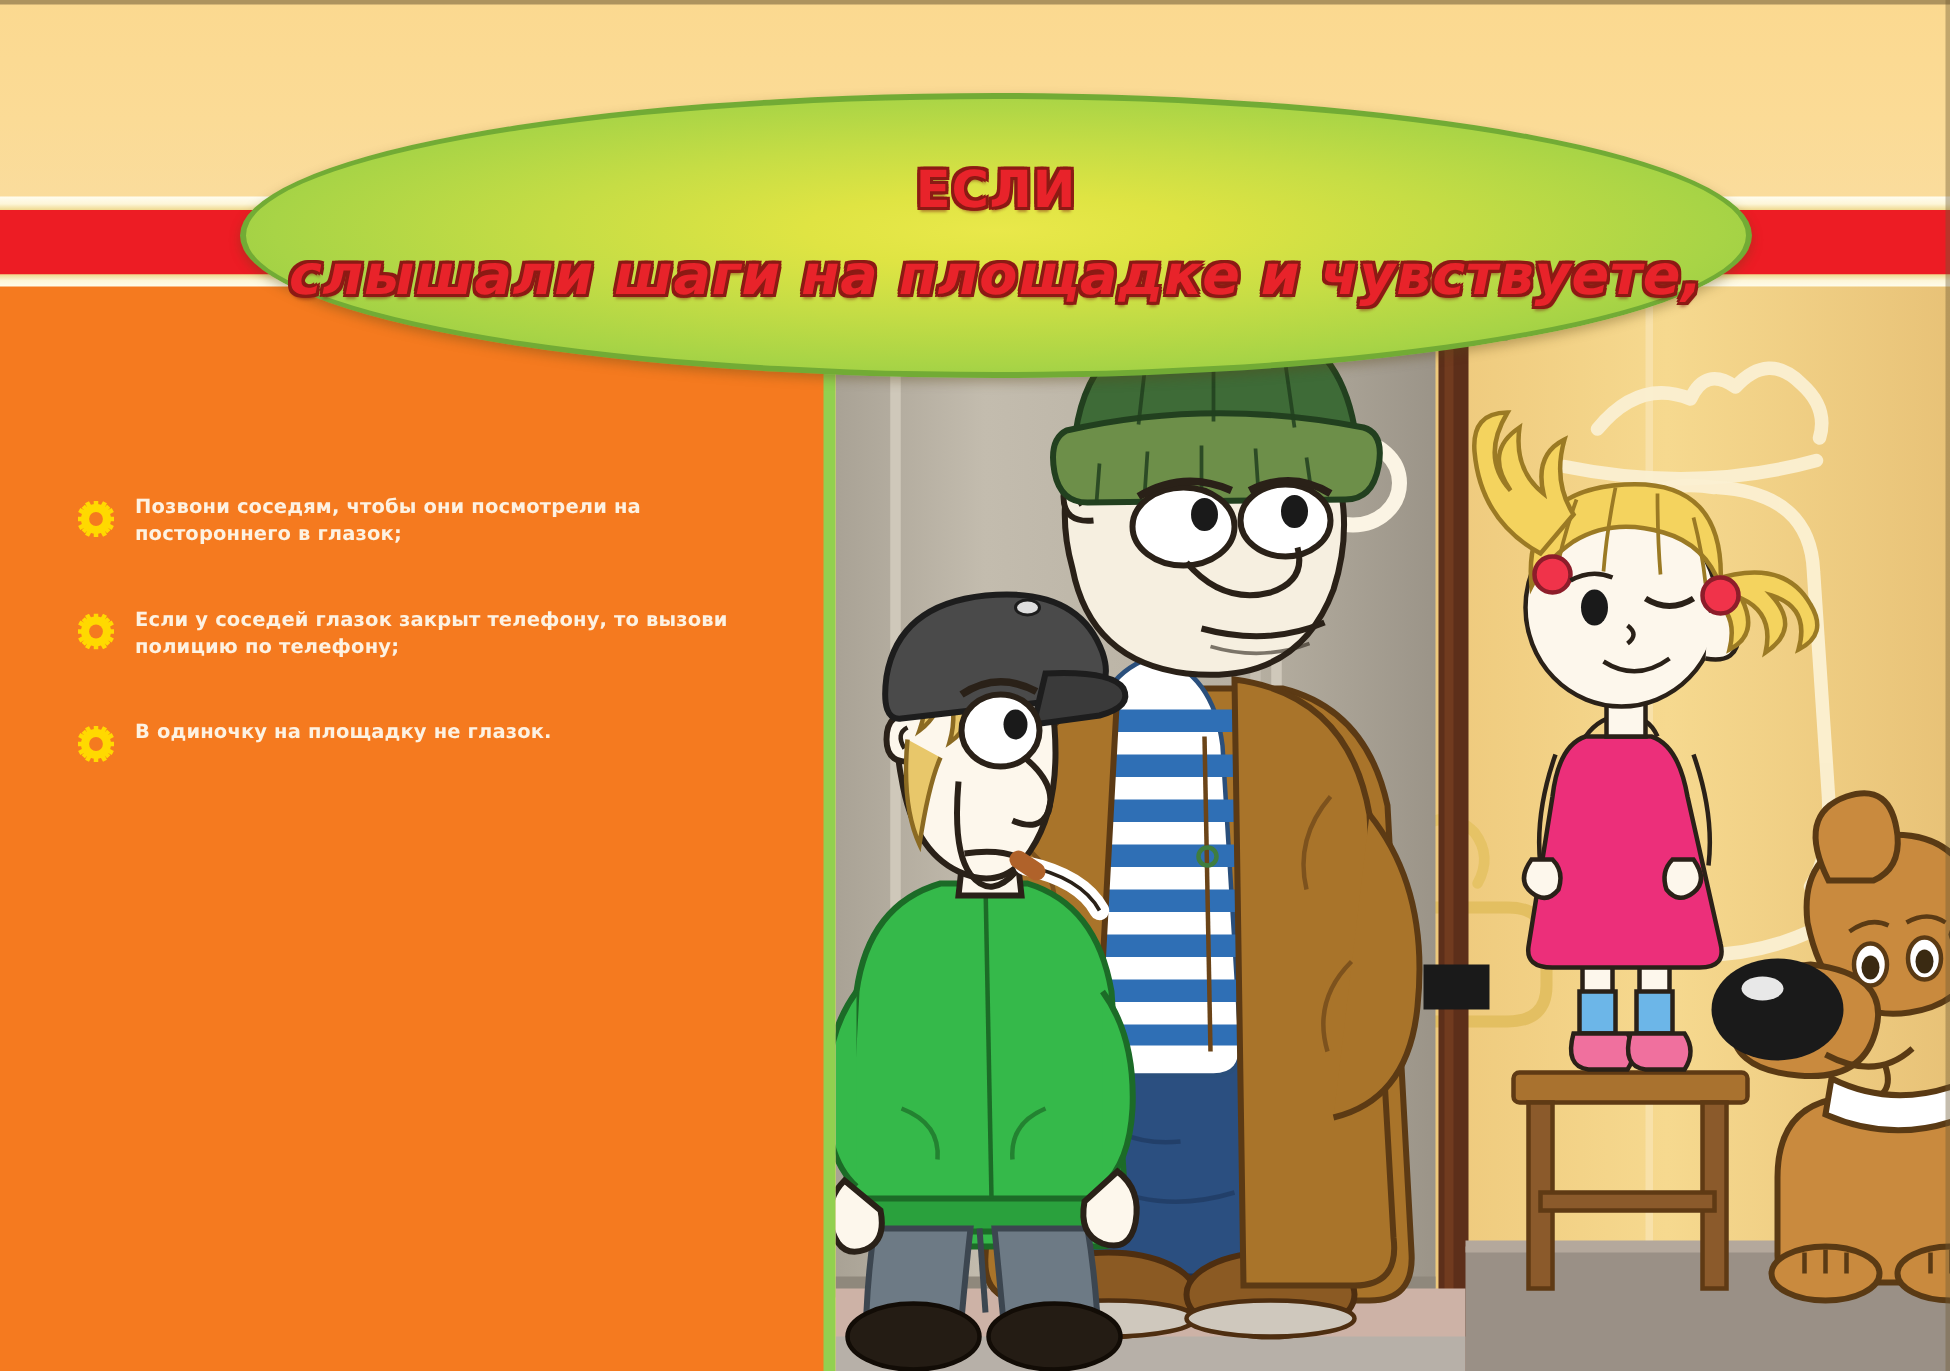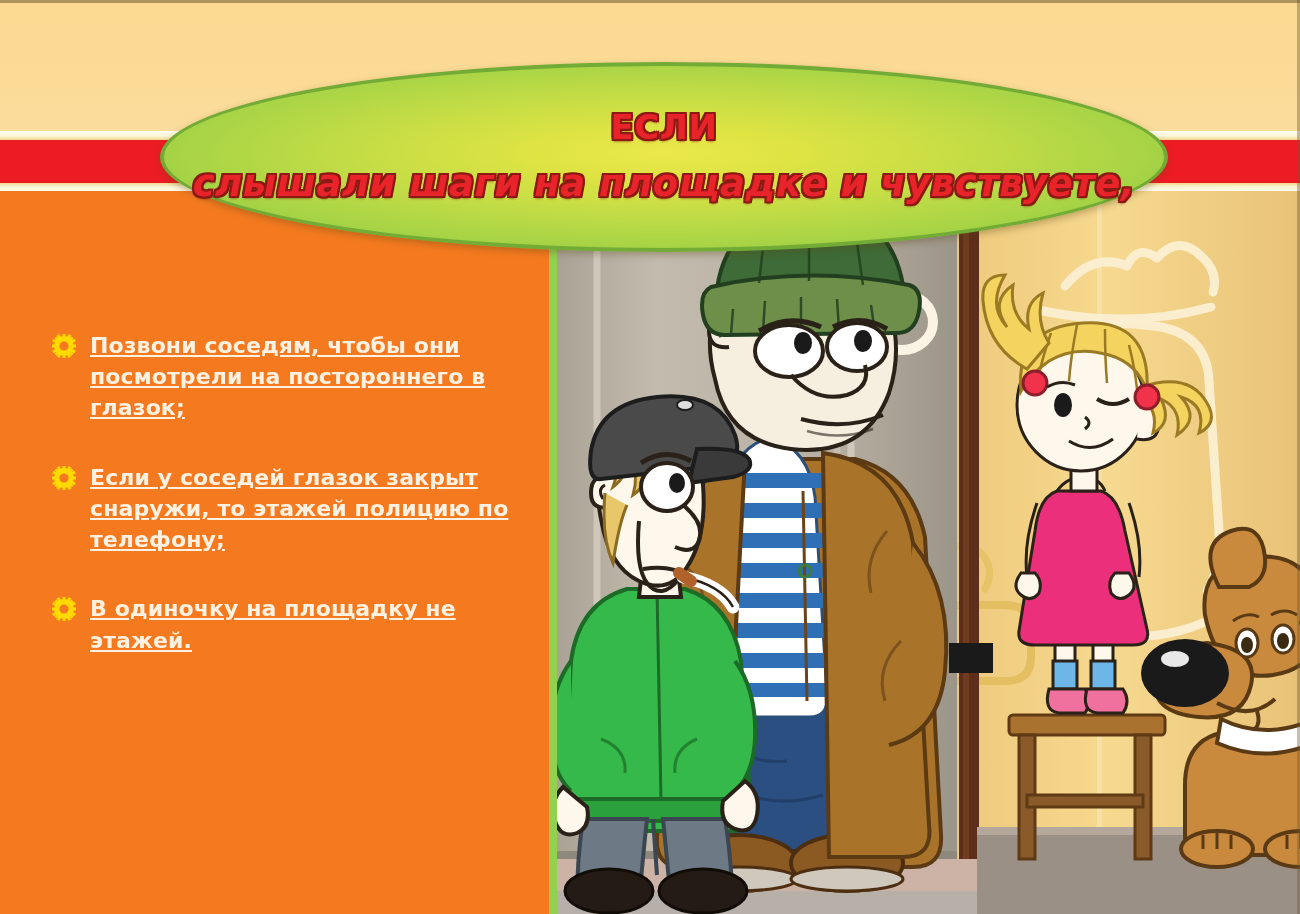--- a/index.html
+++ b/index.html
@@ -94,24 +94,23 @@
   }
   .bullet-icon{
     flex:0 0 auto;width:24px;height:24px;margin-right:14px;margin-top:4px;
     position:relative;
   }
   .bullet-icon svg{display:block;}
   .bullet-text{
     color:#fdf2e2;
     font-family:"DejaVu Sans",sans-serif;
     font-weight:bold;
-    font-size:22px;
+    font-size:13px;
     line-height:1.42;
     letter-spacing:.1px;
-    text-decoration:underline;
   }
 
   
   .illus-svg{position:absolute;left:0;top:0;}
 </style>
 </head>
 <body>
 
 <div id="poster">
 
@@ -427,37 +426,37 @@
           <g fill="#ffd900">
             <circle cx="12" cy="12" r="10"></circle>
             <g stroke="#ffd900" stroke-width="3">
               <path d="M12 0 L12 24 M0 12 L24 12 M3.5 3.5 L20.5 20.5 M20.5 3.5 L3.5 20.5"></path>
               <path d="M6 0.8 L18 23.2 M18 0.8 L6 23.2 M0.8 6 L23.2 18 M0.8 18 L23.2 6"></path>
             </g>
           </g>
           <circle cx="12" cy="12" r="4.6" fill="#f57a1f"></circle>
         </svg>
       </span>
-      <span class="bullet-text">Если у соседей глазок закрыт снаружи, то этажей полицию по телефону;</span>
+      <span class="bullet-text">Если у соседей глазок закрыт телефону, то вызови полицию по телефону;</span>
     </div>
 
 
     <div class="bullet-item">
       <span class="bullet-icon">
         <svg width="24" height="24" viewBox="0 0 24 24">
           <g fill="#ffd900">
             <circle cx="12" cy="12" r="10"></circle>
             <g stroke="#ffd900" stroke-width="3">
               <path d="M12 0 L12 24 M0 12 L24 12 M3.5 3.5 L20.5 20.5 M20.5 3.5 L3.5 20.5"></path>
               <path d="M6 0.8 L18 23.2 M18 0.8 L6 23.2 M0.8 6 L23.2 18 M0.8 18 L23.2 6"></path>
             </g>
           </g>
           <circle cx="12" cy="12" r="4.6" fill="#f57a1f"></circle>
         </svg>
       </span>
-      <span class="bullet-text">В одиночку на площадку не этажей.</span>
+      <span class="bullet-text">В одиночку на площадку не глазок.</span>
     </div>
 
   </div>
 
   <div class="page-edge-top"></div>
   <div class="page-edge-right"></div>
 </div>
 
 </body></html>

